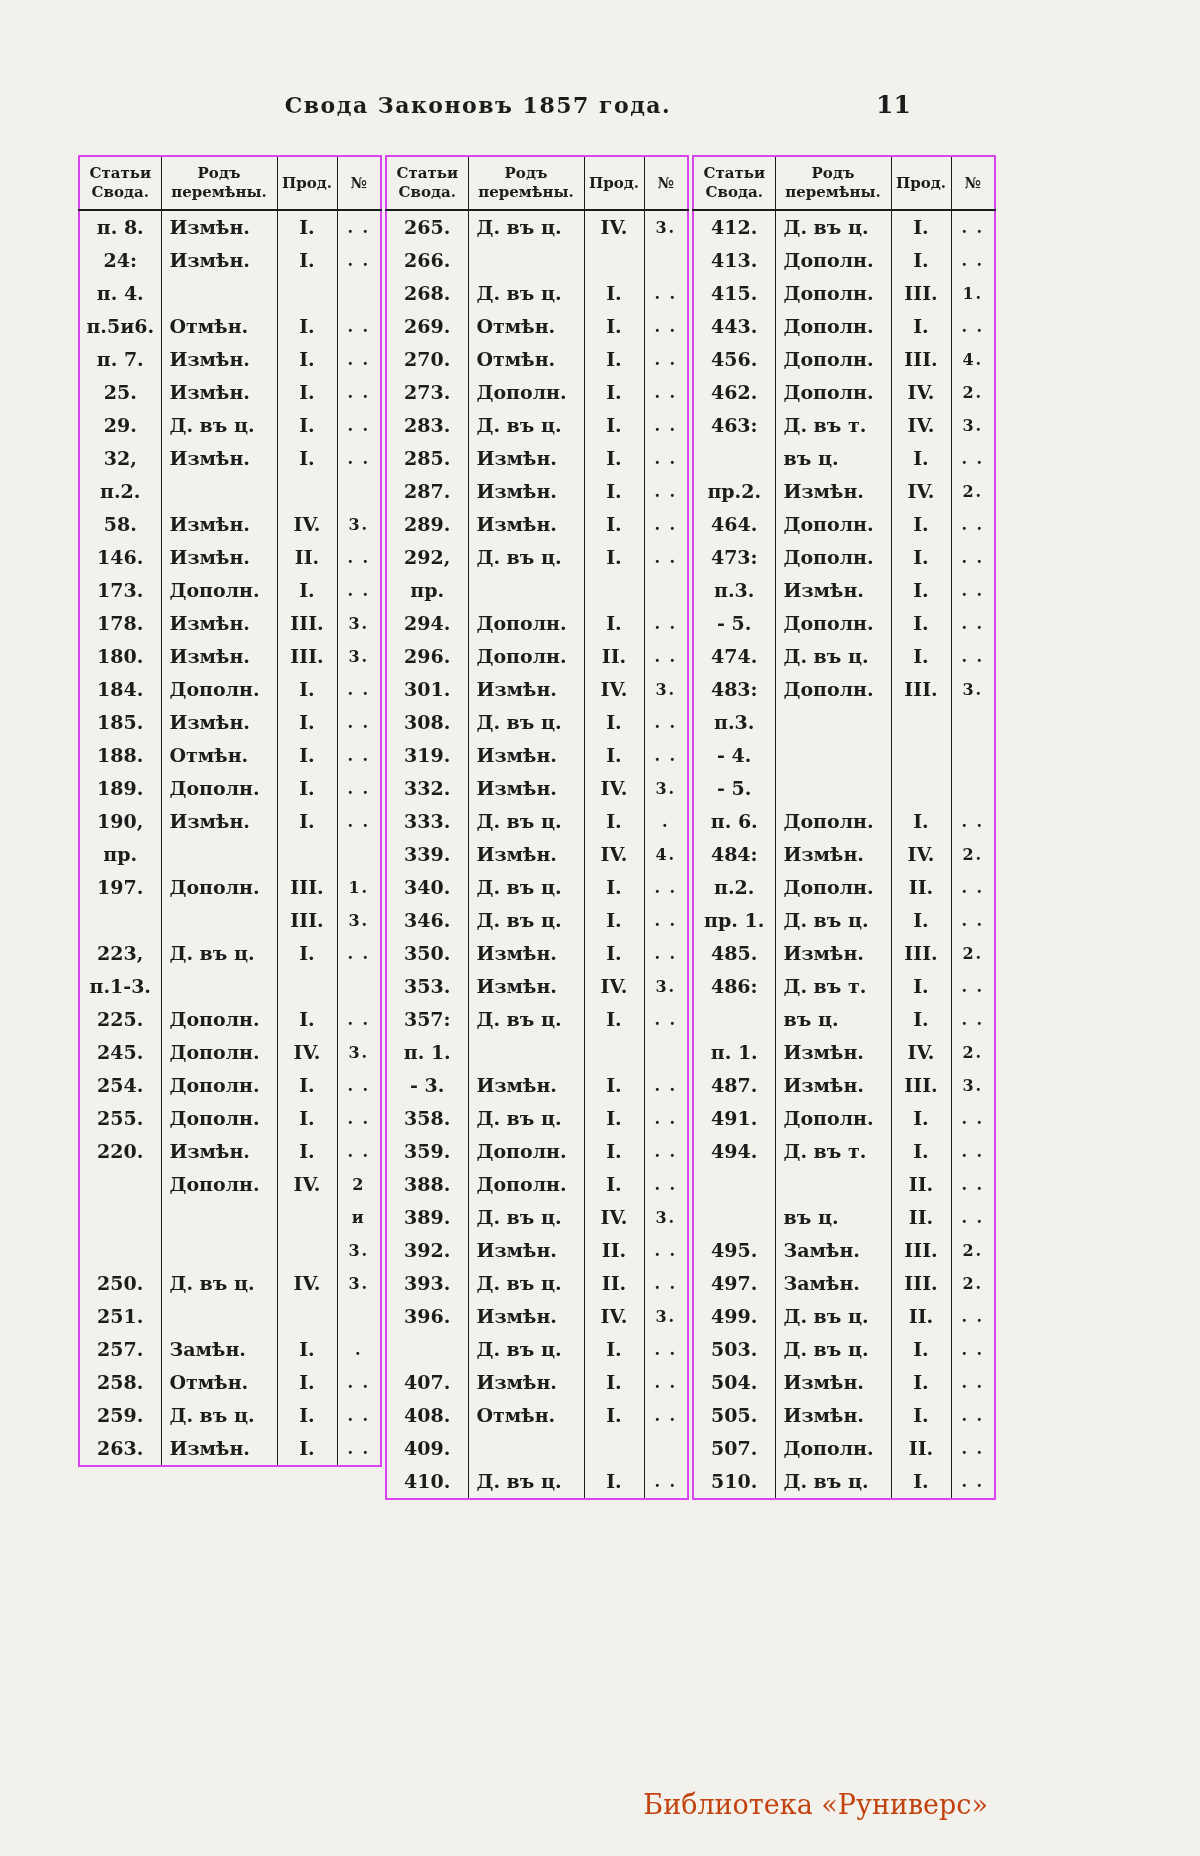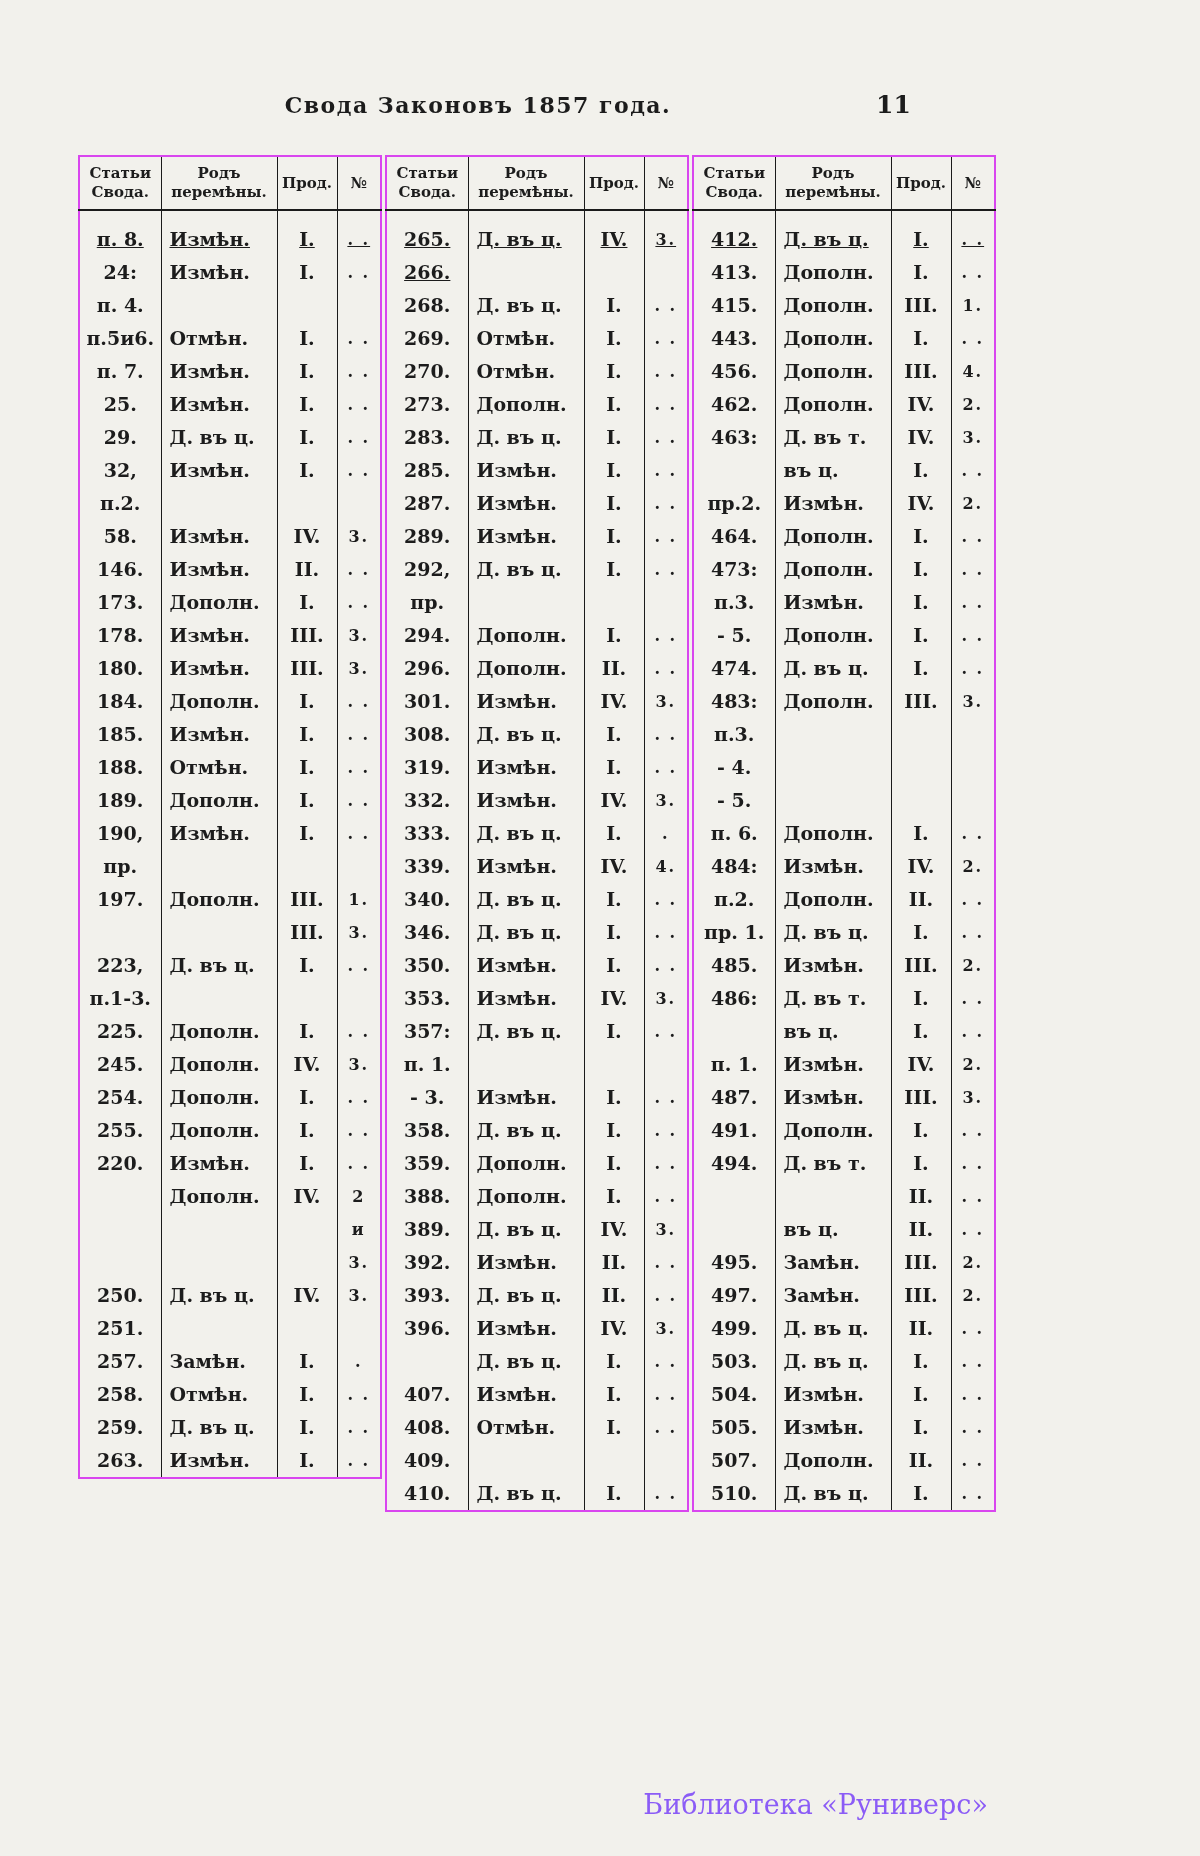--- a/index.html
+++ b/index.html
@@ -58,26 +58,26 @@
     line-height: 33px;
     white-space: pre-line;
     vertical-align: top;
     padding: 0 4px;
   }
   th + th, td + td { border-left: 1px solid #1b1b1b; }
   td.c-article { text-align: center; }
   td.c-change  { text-align: left; padding-left: 8px; }
   td.c-prod    { text-align: center; }
   td.c-num     { text-align: center; font-size: 16px; letter-spacing: 2px; }
-  tbody tr:first-child td { padding-top: 12px; text-decoration: underline; }
+  tbody tr:first-child td { padding-top: 0; }
   .footer {
     position: absolute;
     right: 212px; bottom: 36px;
     font-size: 27px;
-    color: #8b5cf6;
+    color: #c2410c;
   }
 </style>
 </head>
 <body>
 
 <div class="page">
 
   <div class="doc-title">Свода Законовъ 1857 года.</div>
   <div class="page-number">11</div>
 

